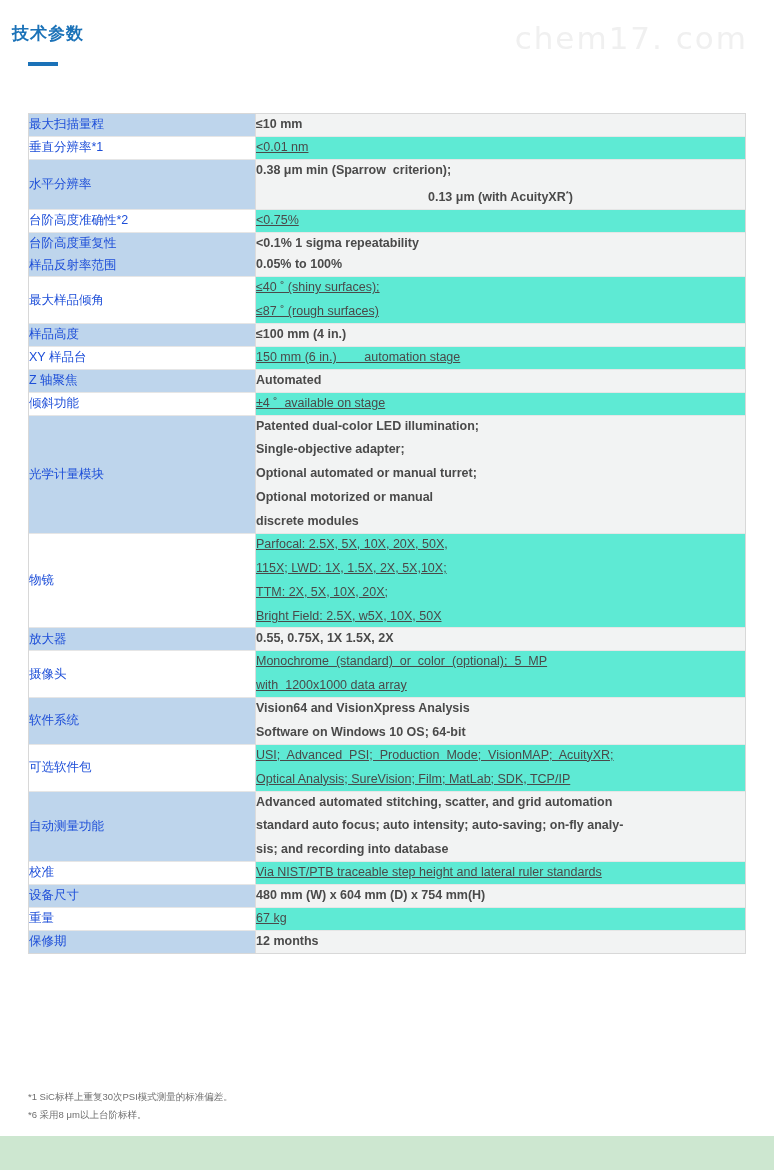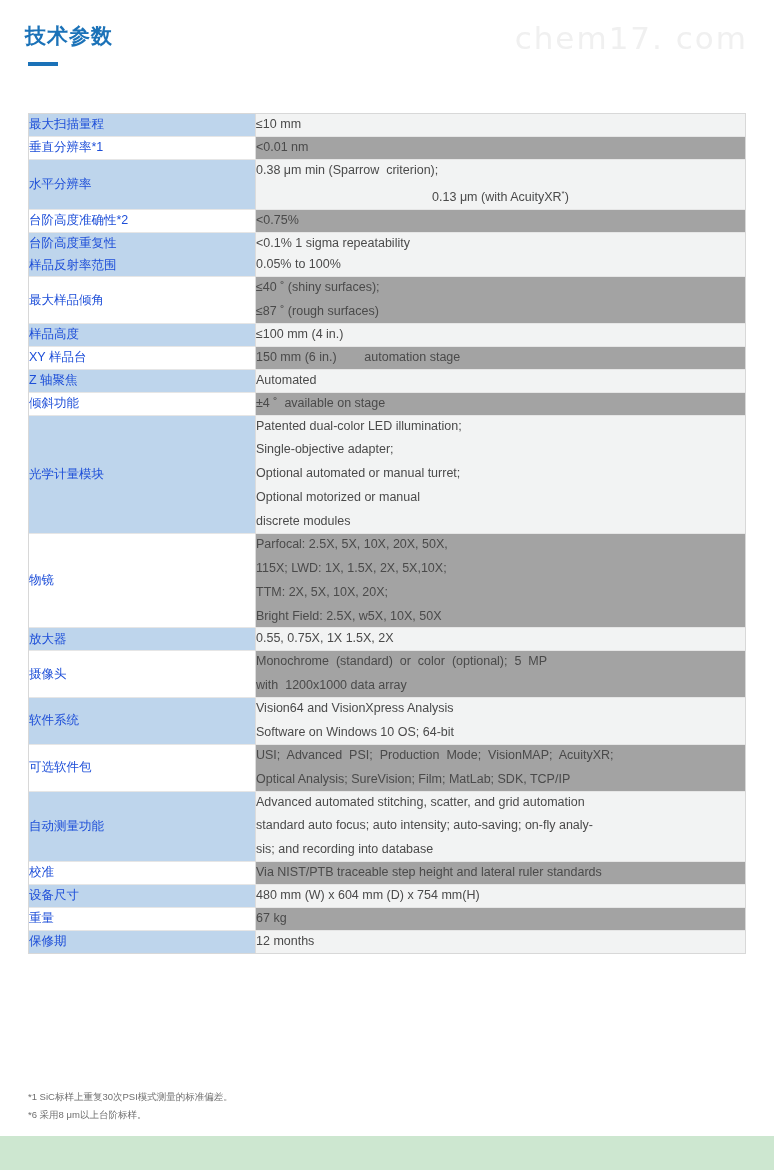--- a/index.html
+++ b/index.html
@@ -15,23 +15,23 @@
     overflow: hidden;
   }
 
   
   .header {
     position: relative;
     height: 110px;
   }
   .page-title {
     position: absolute;
-    left: 25px;
+    left: 12px;
     top: 22px;
-    font-size: 21px;
+    font-size: 17px;
     font-weight: bold;
     color: #1b72b8;
     letter-spacing: 1px;
   }
   .title-rule {
     position: absolute;
     left: 28px;
     top: 62px;
     width: 30px;
     height: 4px;
@@ -74,23 +74,23 @@
     border-right: 1px solid #dcdcdc;
     line-height: 1.7;
   }
   td.value {
     padding: 9px 14px 9px 17px;
     font-size: 12.5px;
     color: #4a4a4a;
     line-height: 1.75;
   }
   tr.odd td.label  { background: #bed5ec; }
-  tr.odd td.value  { background: #f2f3f3; }
+  tr.odd td.value  { background: #f2f3f3; font-weight: bold; }
   tr.even td.label { background: #ffffff; }
-  tr.even td.value { background: #a3a3a3; }
+  tr.even td.value { background: #5eead4; text-decoration: underline; }
 
   tr.even td.label,
   tr.even td.value { border-top: 1px solid #e6e6e6; border-bottom: 1px solid #e6e6e6; }
 
   .value-line { display: block; white-space: pre; }
   .value-line + .value-line { margin-top: 2px; }
   .tall .value-line + .value-line { margin-top: 5px; text-align: center; }
   sup.mark { font-size: 8px; vertical-align: super; }
 
   

